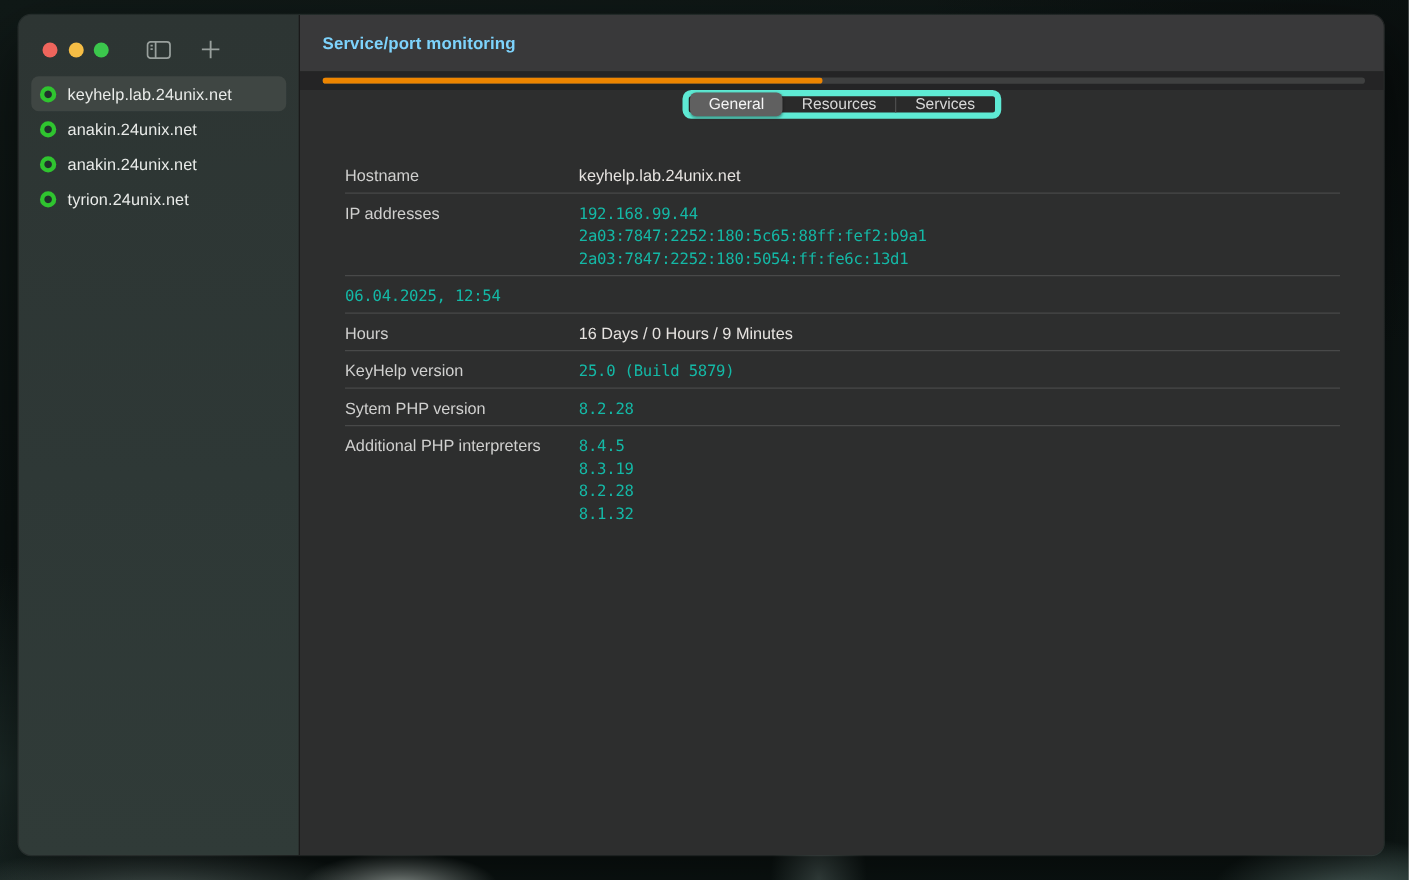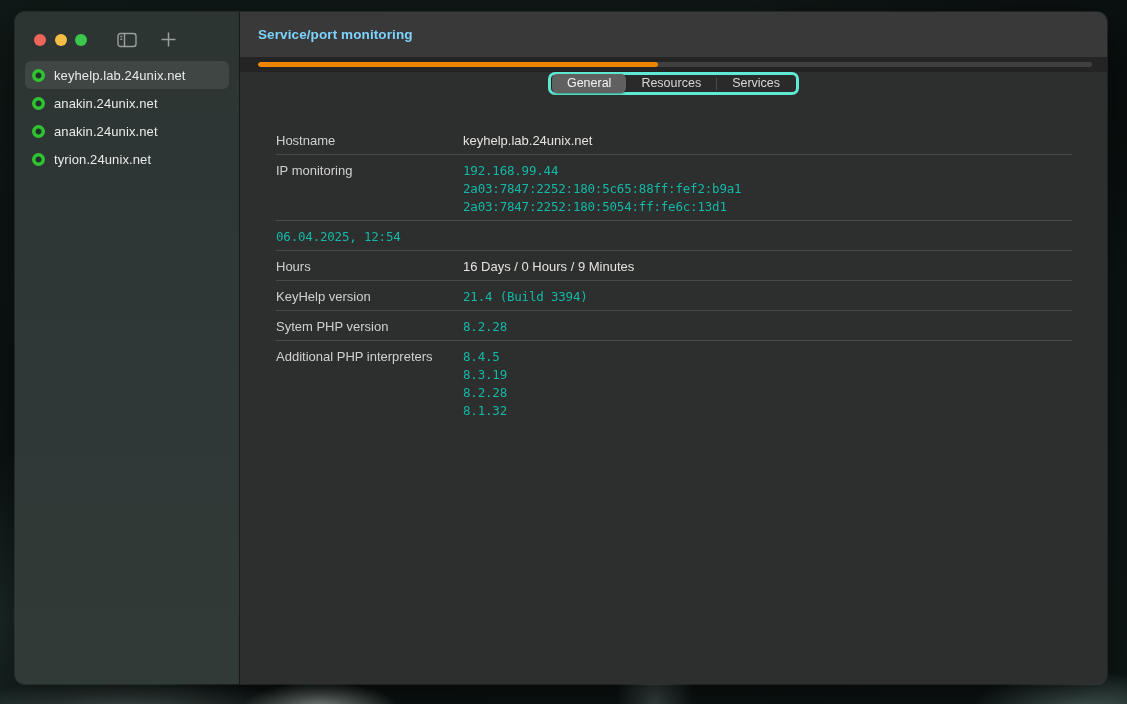--- a/index.html
+++ b/index.html
@@ -67,21 +67,21 @@
     display:flex; align-items:center; padding:0 15px 0 18px;
   }
   .progress-track { flex:1; height:5px; border-radius:2.5px; background:#3f4040; overflow:hidden; }
   .progress-fill  { height:100%; border-radius:2.5px; background:#ee8500; width:0; }
 
   .content { flex:1; background:#2d2e2e; display:flex; flex-direction:column; }
 
   .tabs {
     margin:0 auto; margin-top:0px; height:23px;
     display:flex; align-items:center;
-    background:#2a2a2a; border:3px solid #5eead4; border-radius:7px; padding:1px;
+    background:#2a2a2a; border:5px solid #5eead4; border-radius:7px; padding:1px;
   }
   .tab {
     border:none; background:transparent; color:#d7d7d7;
     font-family:inherit; font-size:12.5px; line-height:19px;
     padding:0 15px; height:19px; border-radius:5px; cursor:pointer;
   }
   .tab.active { background:#606060; color:#f4f4f4; box-shadow:0 1px 2px rgba(0,0,0,0.35); }
   .tab-sep { width:1px; height:12px; background:#4c4c4c; }
 
   .rows { margin:30px 35px 0 36px; }
@@ -166,40 +166,40 @@
         </div>
 
         <div class="rows">
 
           <div class="row">
             <div class="row-label">Hostname</div>
             <div class="row-value sans">keyhelp.lab.24unix.net</div>
           </div>
 
           <div class="row">
-            <div class="row-label">IP monitoring</div>
+            <div class="row-label">IP addresses</div>
             <div class="row-value mono">
               <div>192.168.99.44</div>
               <div>2a03:7847:2252:180:5c65:88ff:fef2:b9a1</div>
               <div>2a03:7847:2252:180:5054:ff:fe6c:13d1</div>
             </div>
           </div>
 
           <div class="row">
             <div class="row-value mono">06.04.2025, 12:54</div>
           </div>
 
           <div class="row">
             <div class="row-label">Hours</div>
             <div class="row-value sans">16 Days / 0 Hours / 9 Minutes</div>
           </div>
 
           <div class="row">
             <div class="row-label">KeyHelp version</div>
-            <div class="row-value mono">21.4 (Build 3394)</div>
+            <div class="row-value mono">25.0 (Build 5879)</div>
           </div>
 
           <div class="row">
             <div class="row-label">Sytem PHP version</div>
             <div class="row-value mono">8.2.28</div>
           </div>
 
           <div class="row">
             <div class="row-label">Additional PHP interpreters</div>
             <div class="row-value mono">

